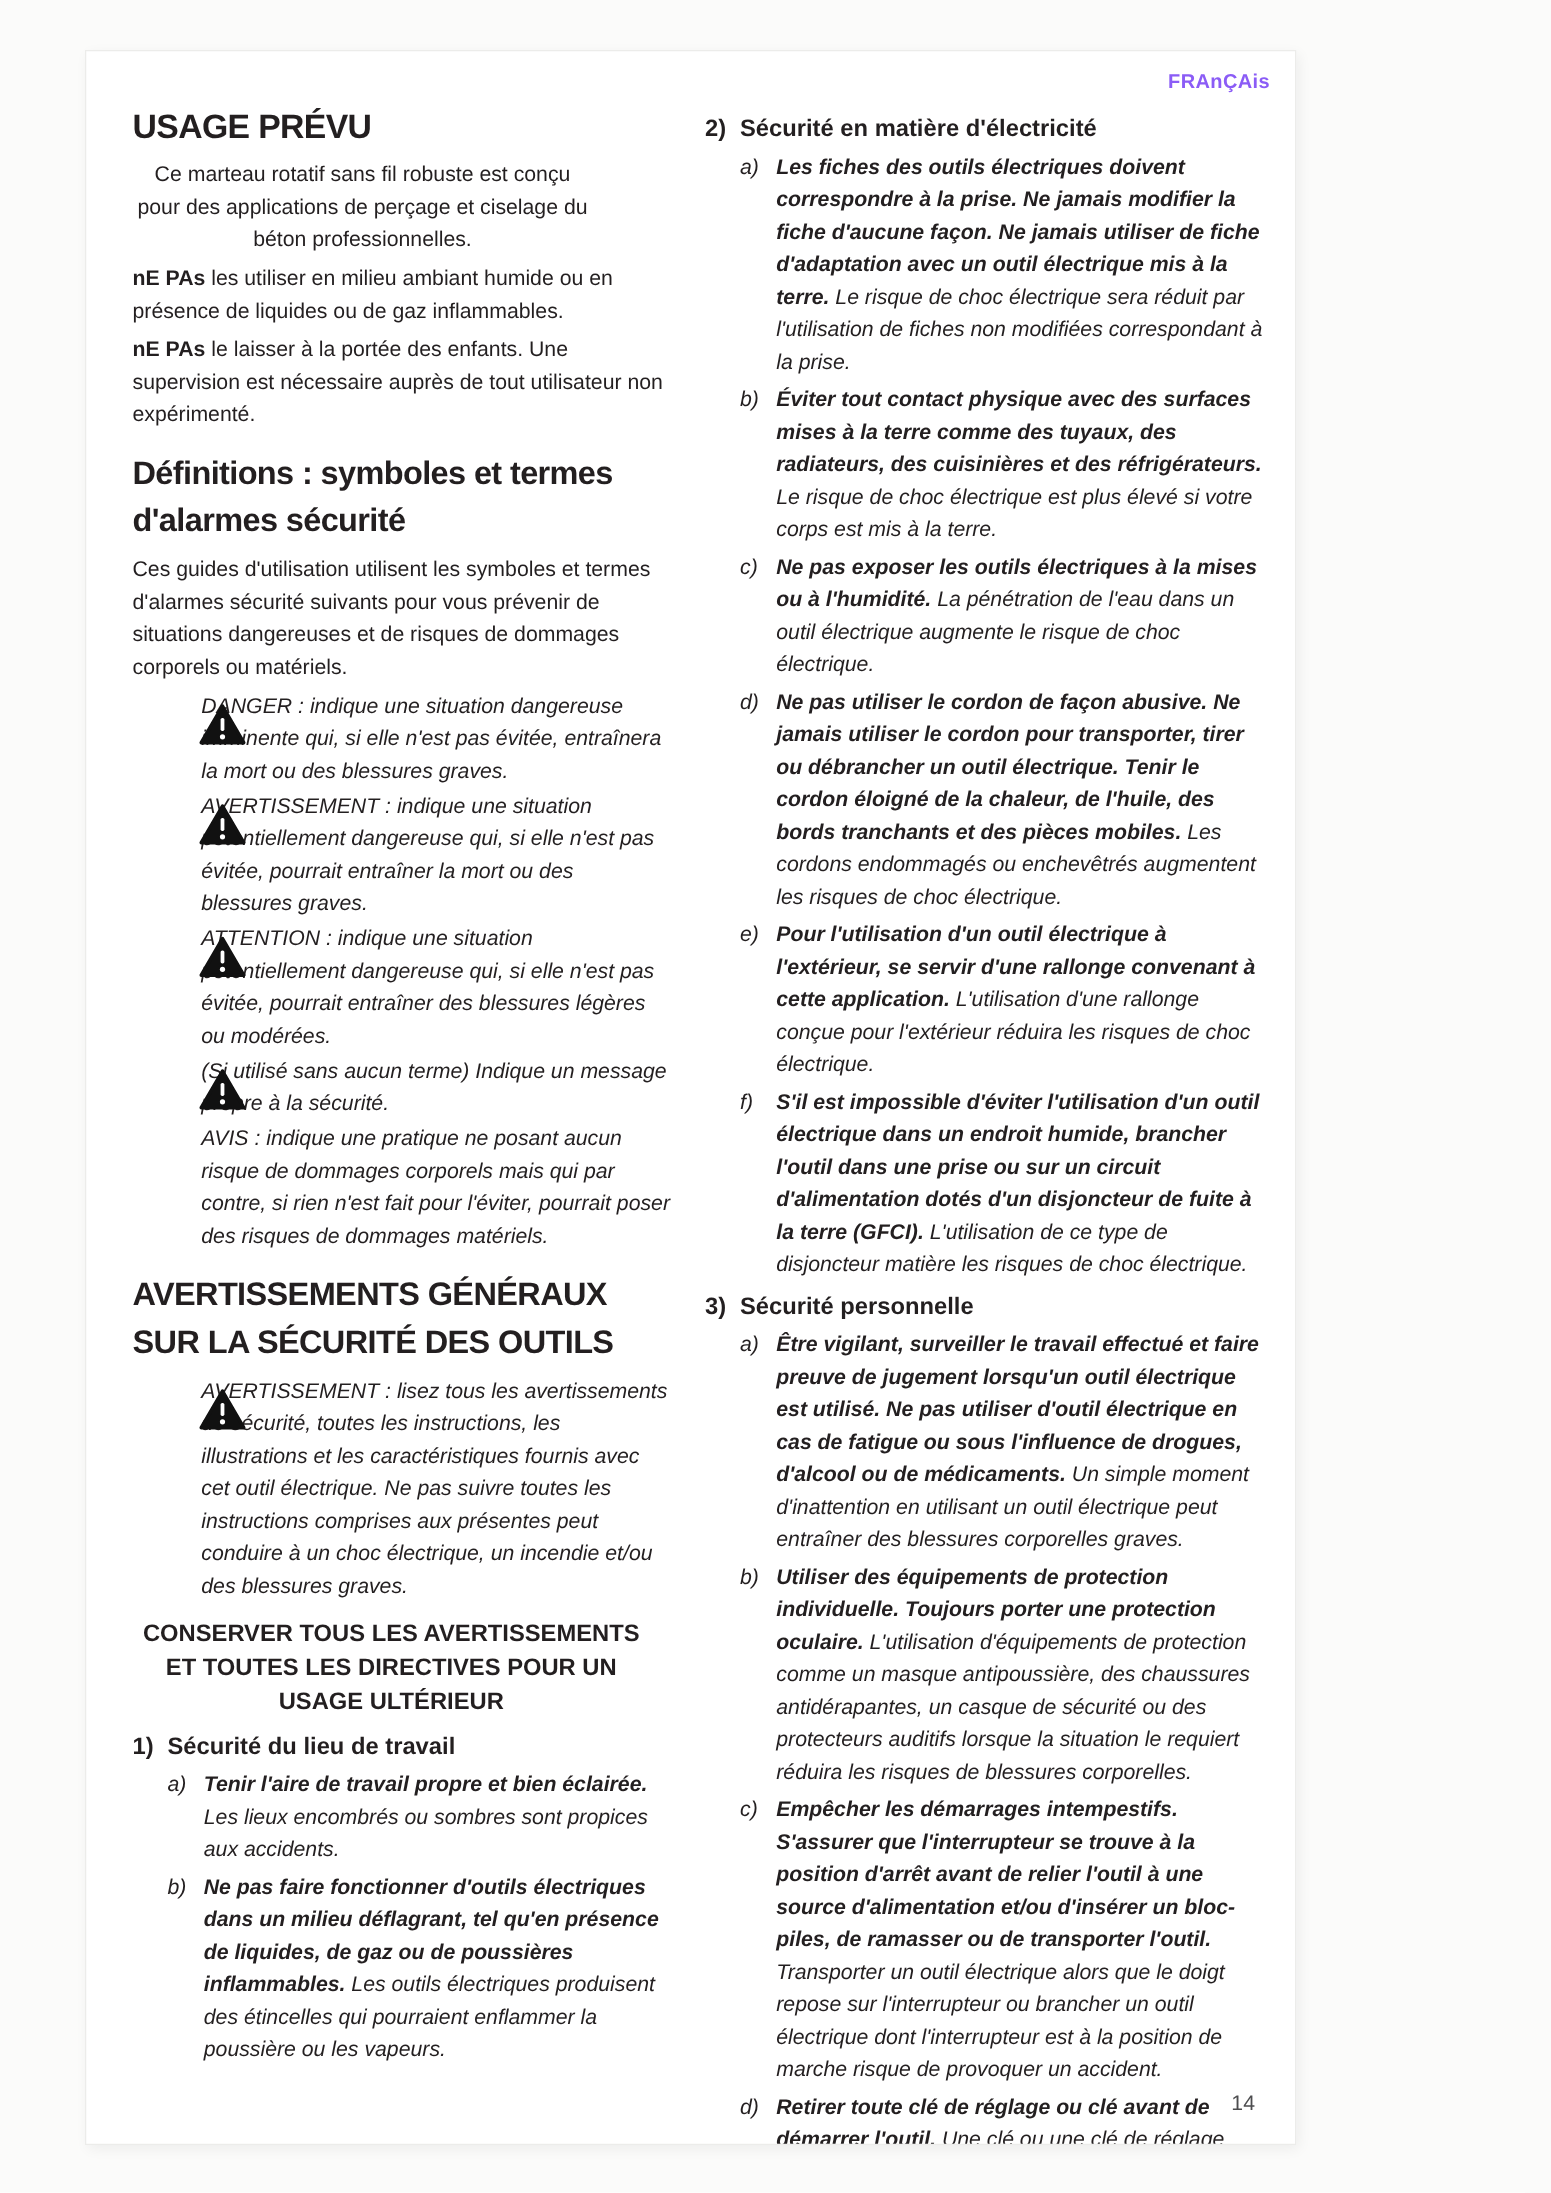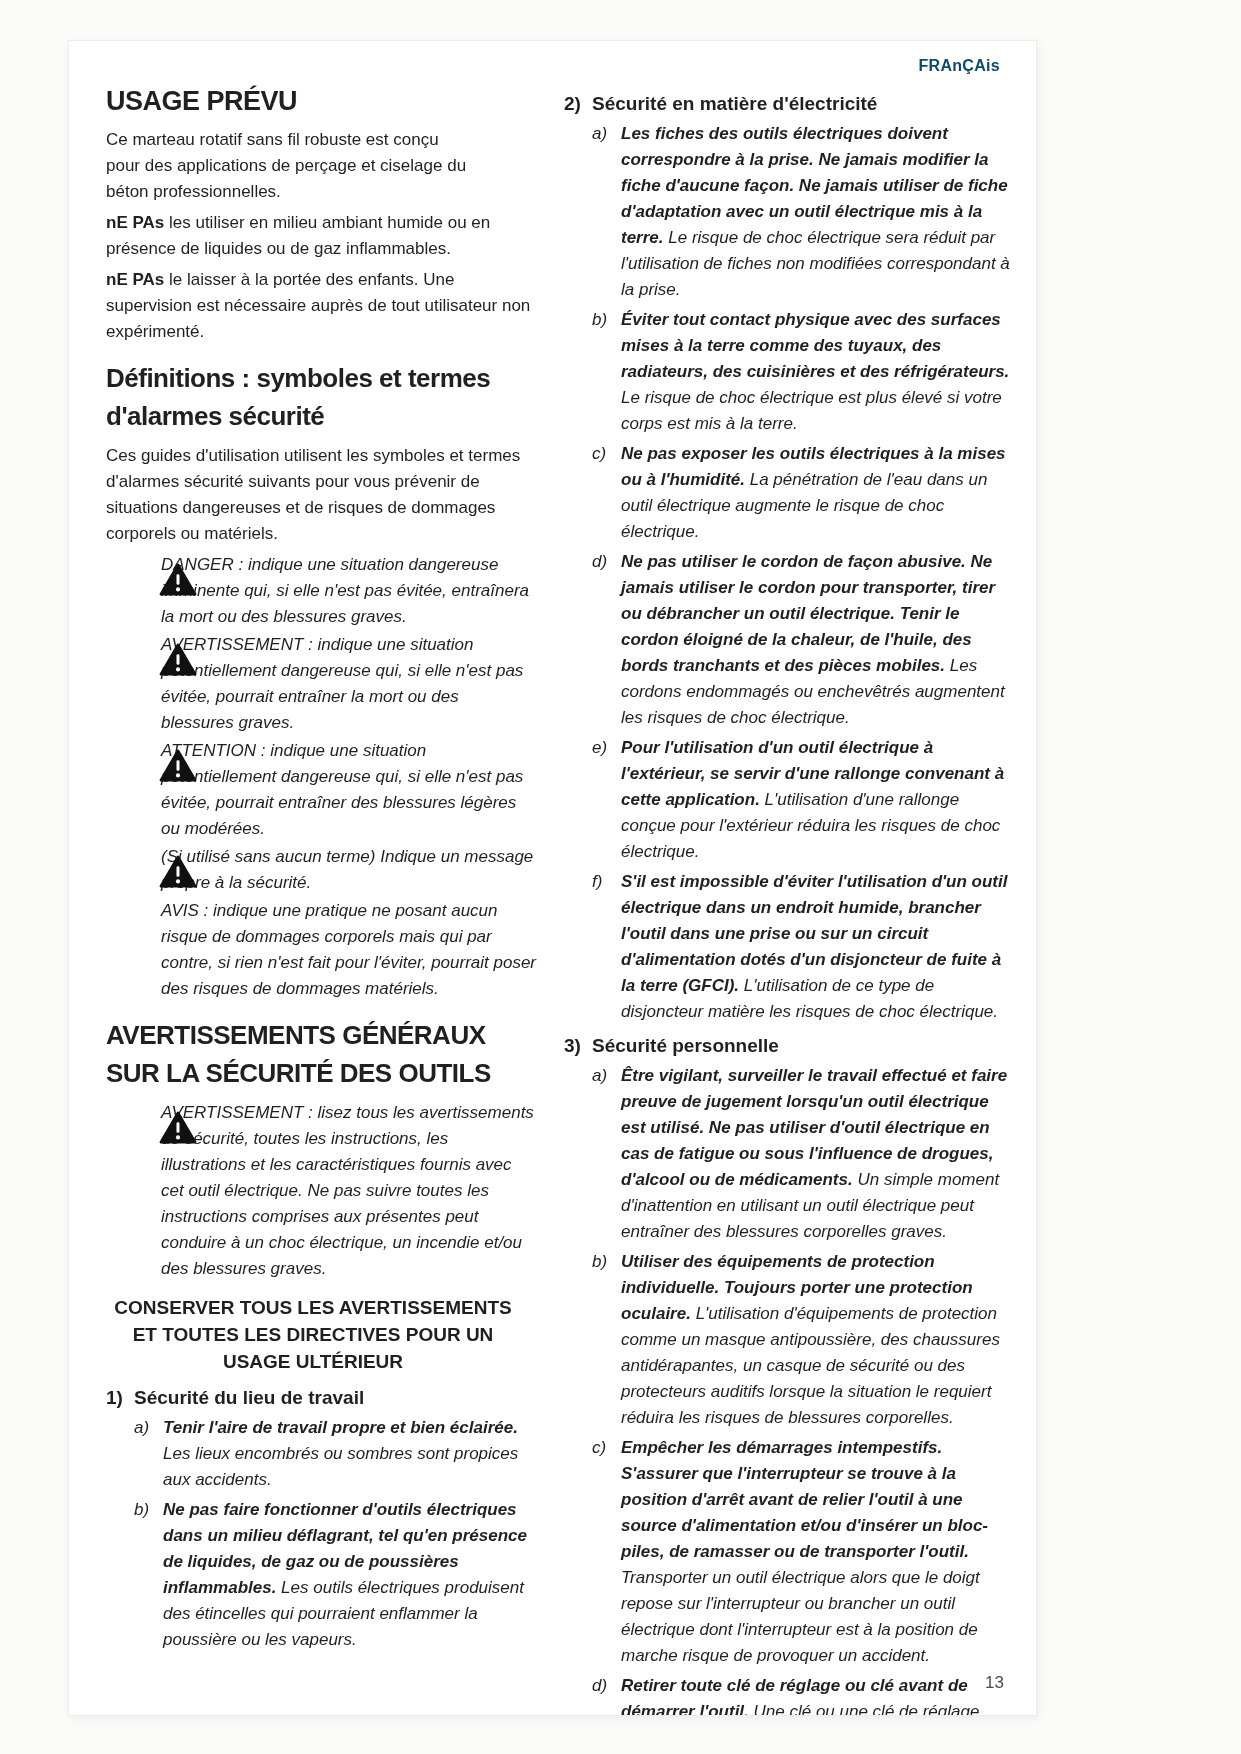--- a/index.html
+++ b/index.html
@@ -15,40 +15,40 @@
     position:absolute;
     left:68px; top:40px;
     width:969px; height:1676px;
     background:#ffffff;
     border:1px solid #ececea;
     box-shadow:2px 3px 10px rgba(0,0,0,0.06);
     overflow:hidden;
   }
   .lang {
     position:absolute;
-    top:16px; right:36px;
+    top:16px; right:20px;
     font-weight:bold;
     font-size:16px;
-    color:#0c4a6e;
+    color:#8b5cf6;
     letter-spacing:0.3px;
   }
   .cols { display:flex; gap:28px; padding:42px 28px 0 37px; }
   .col-left  { width:430px; flex:0 0 430px; }
   .col-right { width:446px; flex:0 0 446px; }
 
   h1.doc-h {
     font-size:27px; font-weight:bold; letter-spacing:-0.5px;
     line-height:36px; margin:0 0 8px 0;
   }
   h2.doc-h {
     font-size:26px; font-weight:bold; letter-spacing:-0.5px;
     line-height:38px; margin:14px 0 8px 0;
   }
   .body { font-size:17px; line-height:26px; margin-bottom:5px; }
-  .narrow { width:368px; }
+  .narrow { width:368px;text-align:center; }
   .bold-lead { font-weight:bold; }
 
   .def-para {
     position:relative;
     margin:0 0 2px 55px;
     font-size:17px; line-height:26px;
   }
   .warn-icon {
     position:absolute;
     left:-2px; top:11px;
@@ -229,14 +229,14 @@
         <span class="item-lead">Empêcher les démarrages intempestifs. S'assurer que l'interrupteur se trouve à la position d'arrêt avant de relier l'outil à une source d'alimentation et/ou d'insérer un bloc-piles, de ramasser ou de transporter l'outil.</span><span class="item-rest"> Transporter un outil électrique alors que le doigt repose sur l'interrupteur ou brancher un outil électrique dont l'interrupteur est à la position de marche risque de provoquer un accident.</span>
       </div>
       <div class="item">
         <span class="item-label">d)</span>
         <span class="item-lead">Retirer toute clé de réglage ou clé avant de démarrer l'outil.</span><span class="item-rest"> Une clé ou une clé de réglage attachée à une partie pivotante de l'outil électrique peut provoquer des blessures corporelles.</span>
       </div>
 
     </div>
   </div>
 
-  <div class="page-num">13</div>
+  <div class="page-num">14</div>
 </div>
 
 </body></html>

